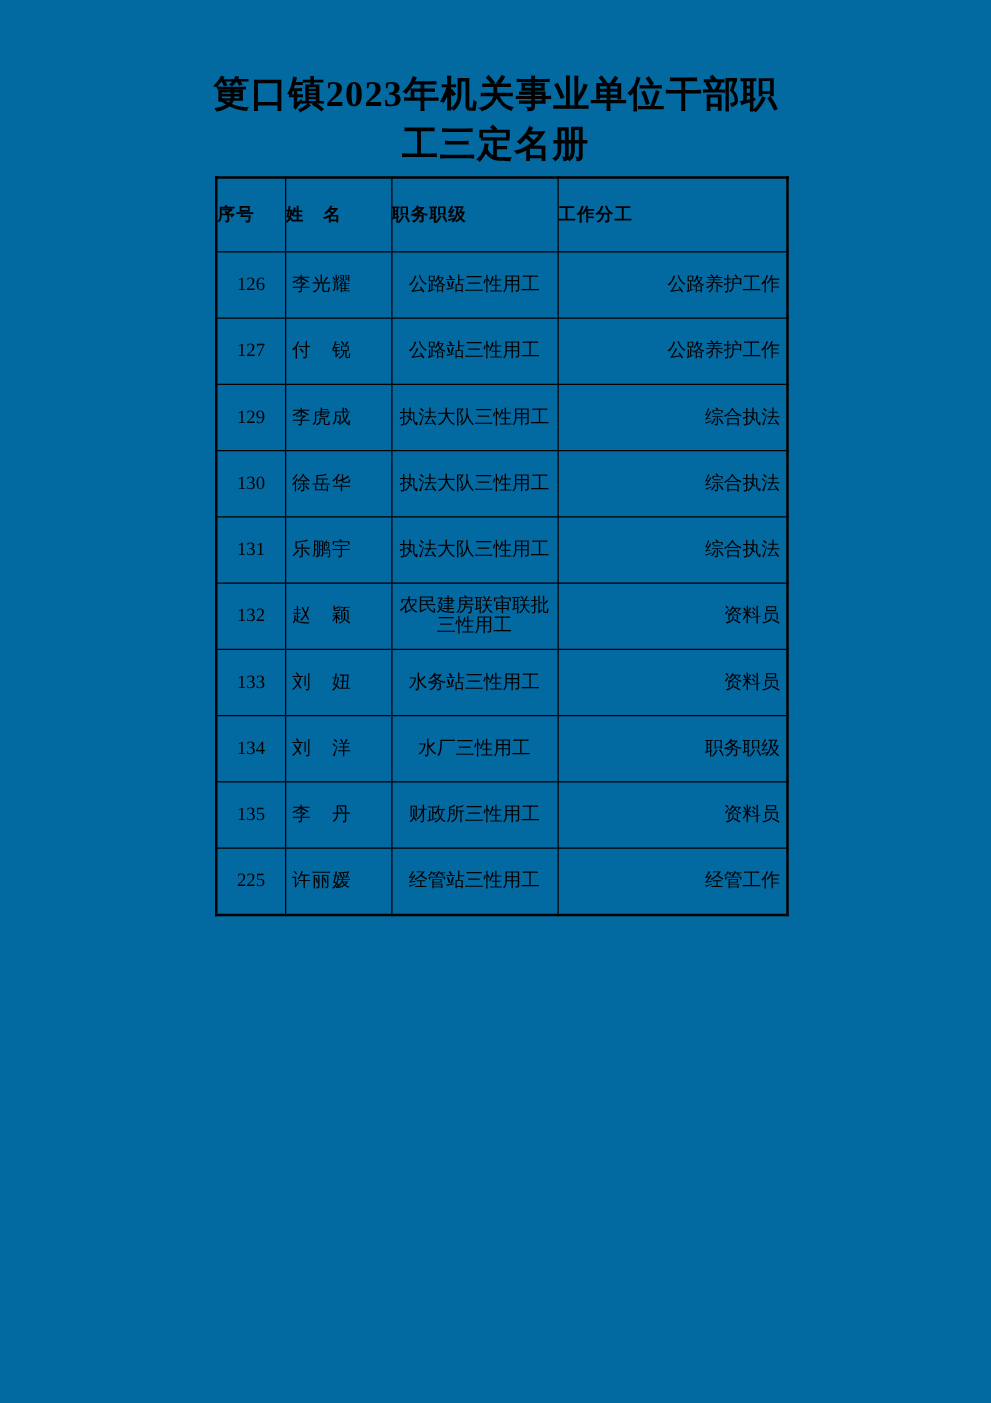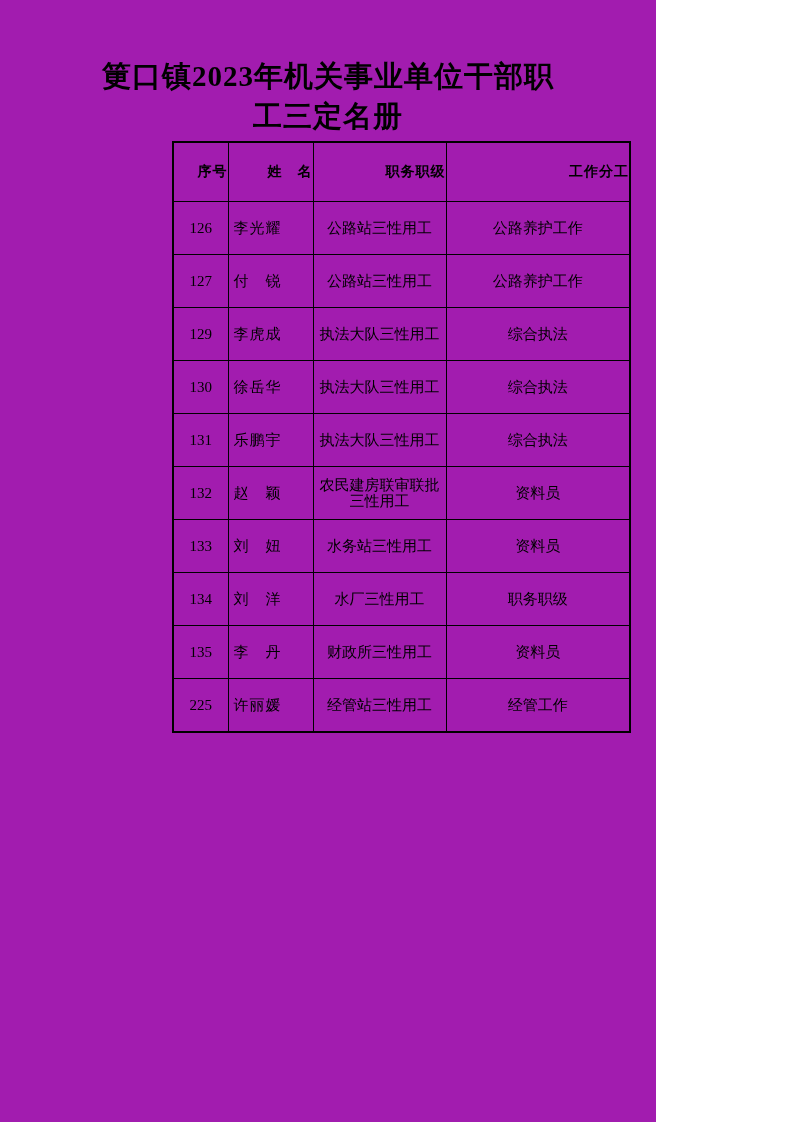--- a/index.html
+++ b/index.html
@@ -5,23 +5,23 @@
   html, body {
     margin: 0;
     padding: 0;
     background: #ffffff;
     width: 793px;
     height: 1122px;
     overflow: hidden;
   }
   .page {
     position: relative;
-    width: 656px;
+    width: 793px;
     height: 1122px;
-    background: #a21caf;
+    background: #0369a1;
     font-family: "Liberation Serif", "DejaVu Serif", serif;
     color: #000000;
   }
   .doc-title {
     margin: 0 auto;
     padding-top: 56px;
     width: 480px;
     text-align: center;
     font-size: 29px;
     line-height: 40px;
@@ -38,37 +38,37 @@
   }
   table.roster col.c-no   { width: 55px; }
   table.roster col.c-name { width: 85px; }
   table.roster col.c-pos  { width: 133px; }
   table.roster col.c-duty { width: 184px; }
   table.roster th {
     border: 1px solid #000000;
     height: 58px;
     font-size: 14px;
     font-weight: bold;
-    text-align: right;
+    text-align: left;
     vertical-align: middle;
     letter-spacing: 1px;
     padding: 0;
   }
   table.roster td {
     border: 1px solid #000000;
     height: 48px;
     font-size: 15px;
     vertical-align: middle;
     padding: 2px 5px;
     line-height: 16px;
   }
   td.cell-no   { text-align: center; font-family: "Liberation Serif", "DejaVu Serif", serif; }
   td.cell-name { text-align: left; letter-spacing: 1px; }
   td.cell-pos  { text-align: center; }
-  td.cell-duty { text-align: center; margin-left: 33px; }
+  td.cell-duty { text-align: right; margin-left: 33px; }
 </style>
 </head>
 <body>
 
 <div class="page">
 
   <div class="doc-title">
     <div>筻口镇2023年机关事业单位干部职</div>
     <div>工三定名册</div>
   </div>

